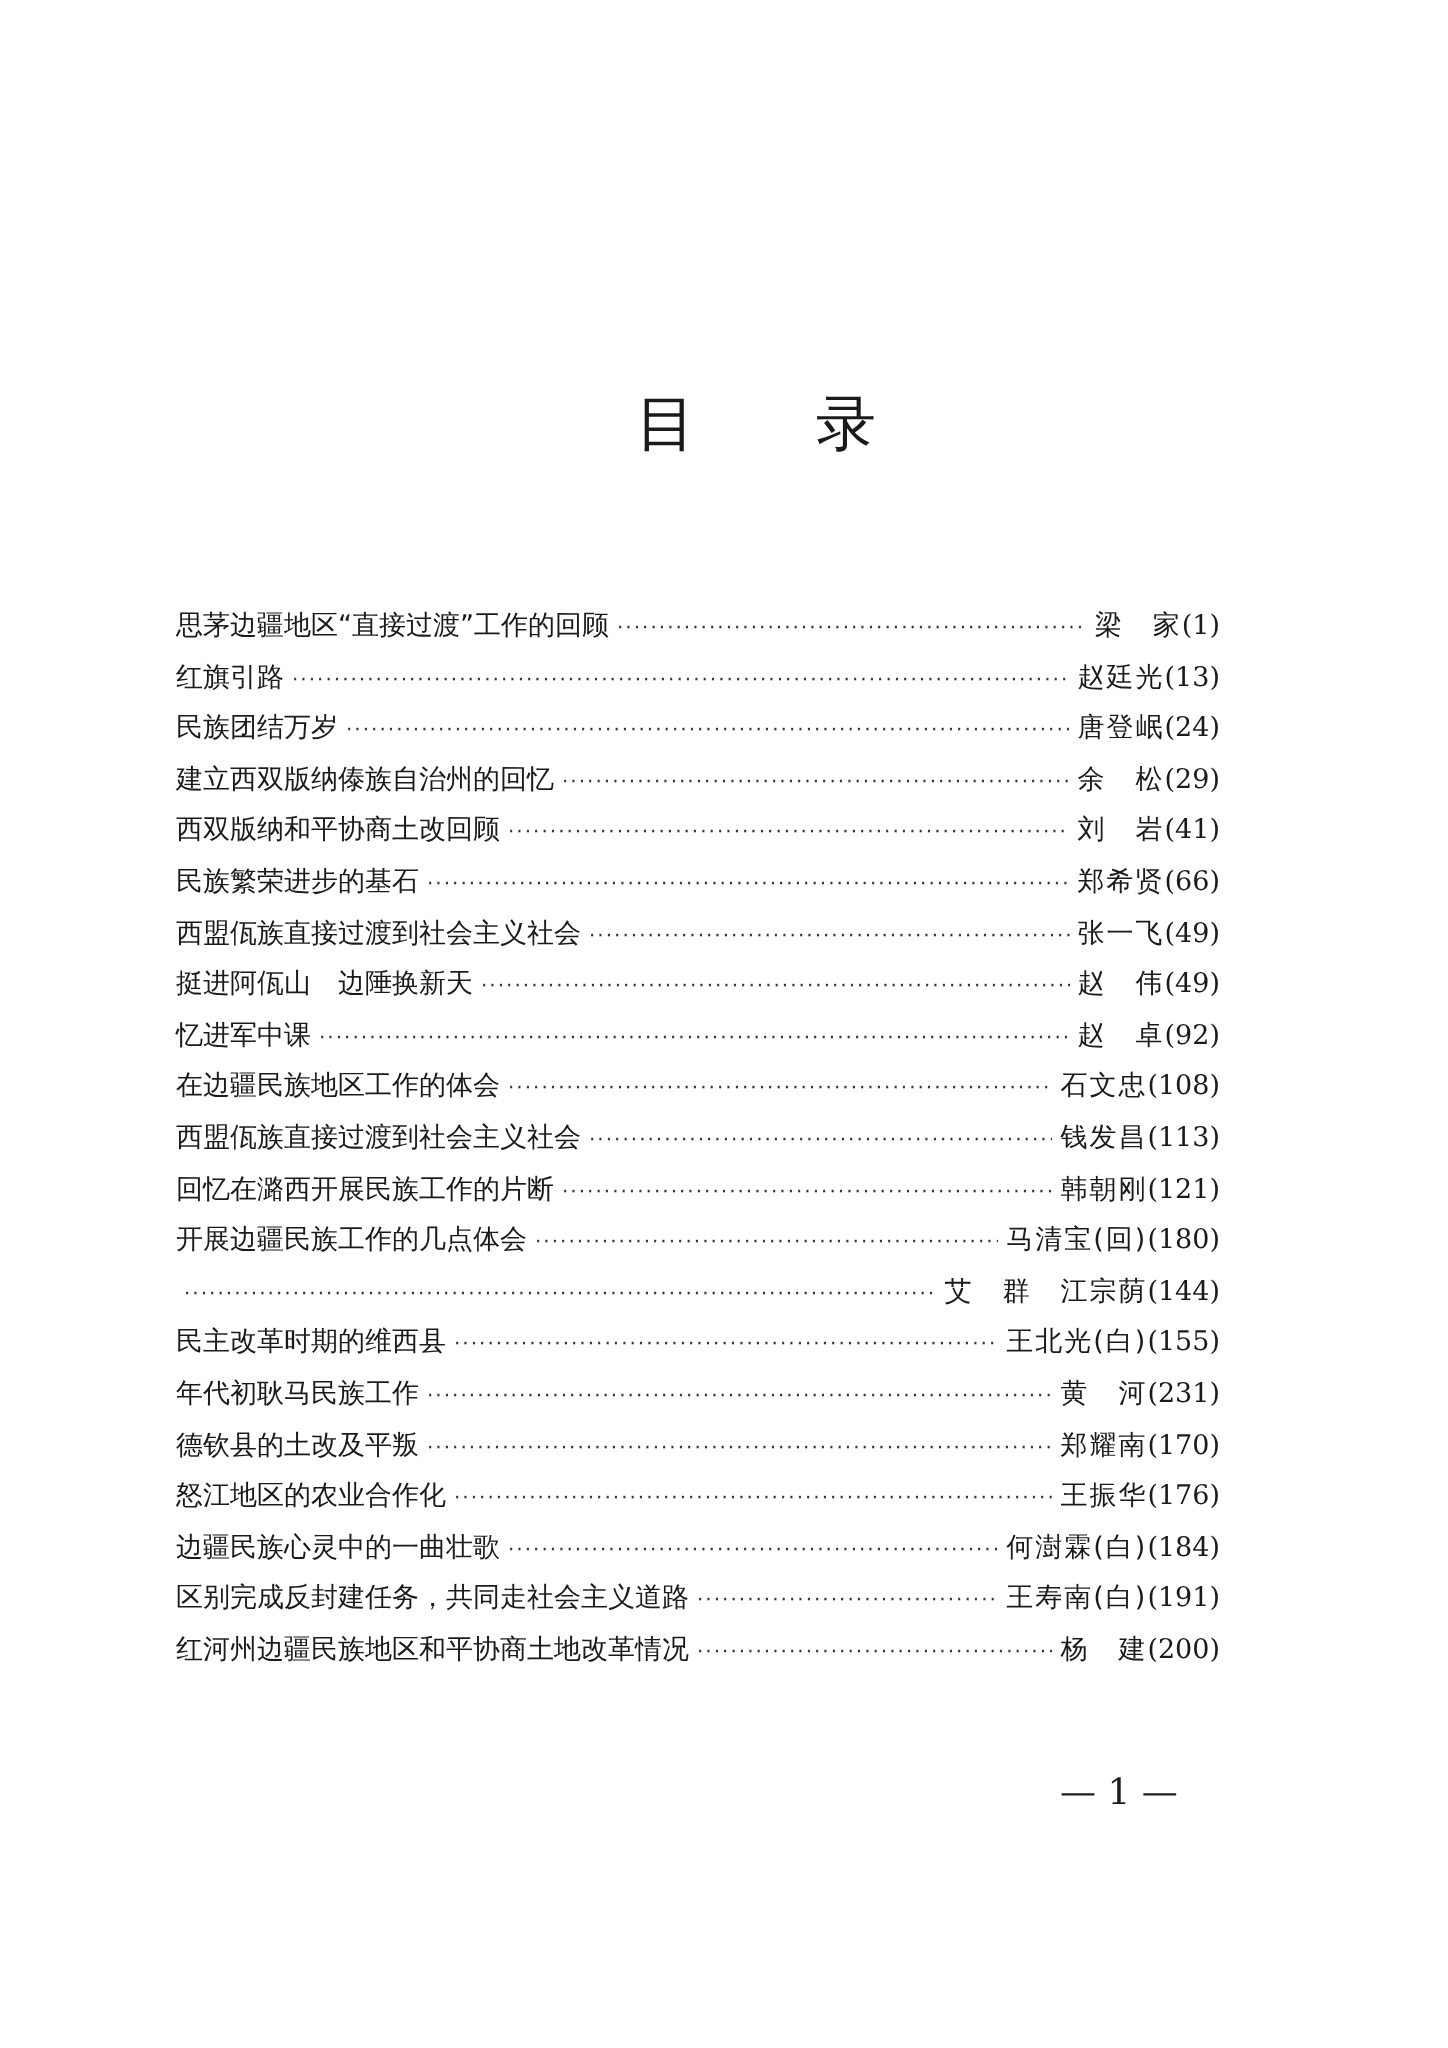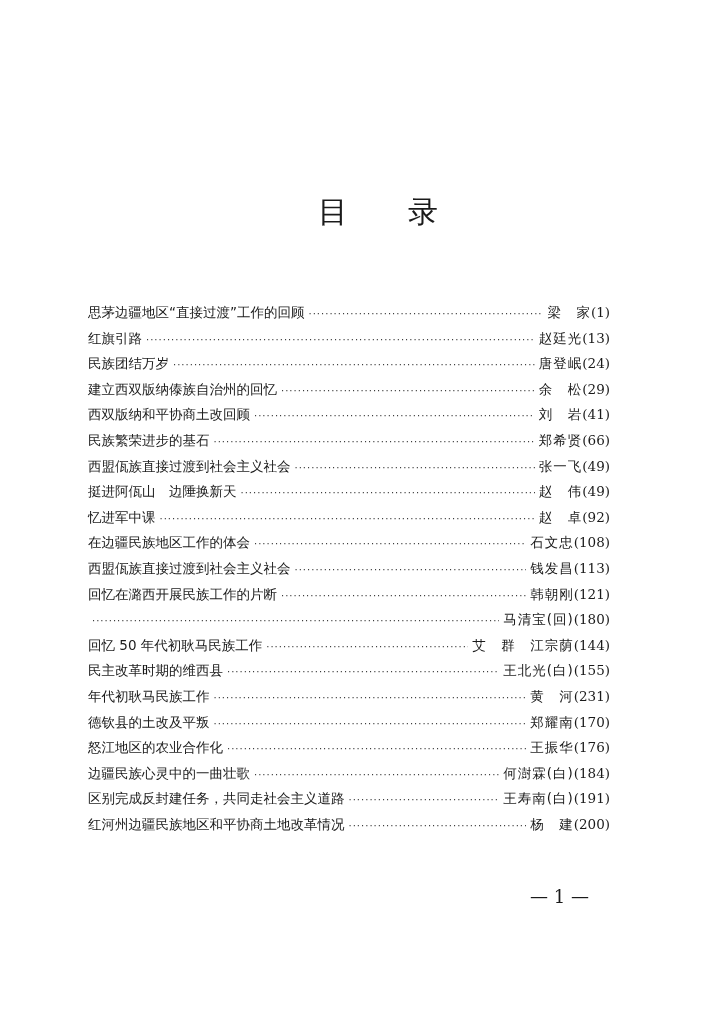--- a/index.html
+++ b/index.html
@@ -108,26 +108,26 @@
       <span class="a">钱发昌</span>
       <span class="p">(113)</span>
     </div>
     <div class="row">
       <span class="t">回忆在潞西开展民族工作的片断</span>
       <span class="dots"></span>
       <span class="a">韩朝刚</span>
       <span class="p">(121)</span>
     </div>
     <div class="row">
+      <span class="t">开展边疆民族工作的几点体会</span>
       <span class="dots"></span>
       <span class="a">马清宝(回)</span>
       <span class="p">(180)</span>
     </div>
     <div class="row">
-      <span class="t">回忆 50 年代初耿马民族工作</span>
       <span class="dots"></span>
       <span class="a">艾　群　江宗荫</span>
       <span class="p">(144)</span>
     </div>
     <div class="row">
       <span class="t">民主改革时期的维西县</span>
       <span class="dots"></span>
       <span class="a">王北光(白)</span>
       <span class="p">(155)</span>
     </div>

